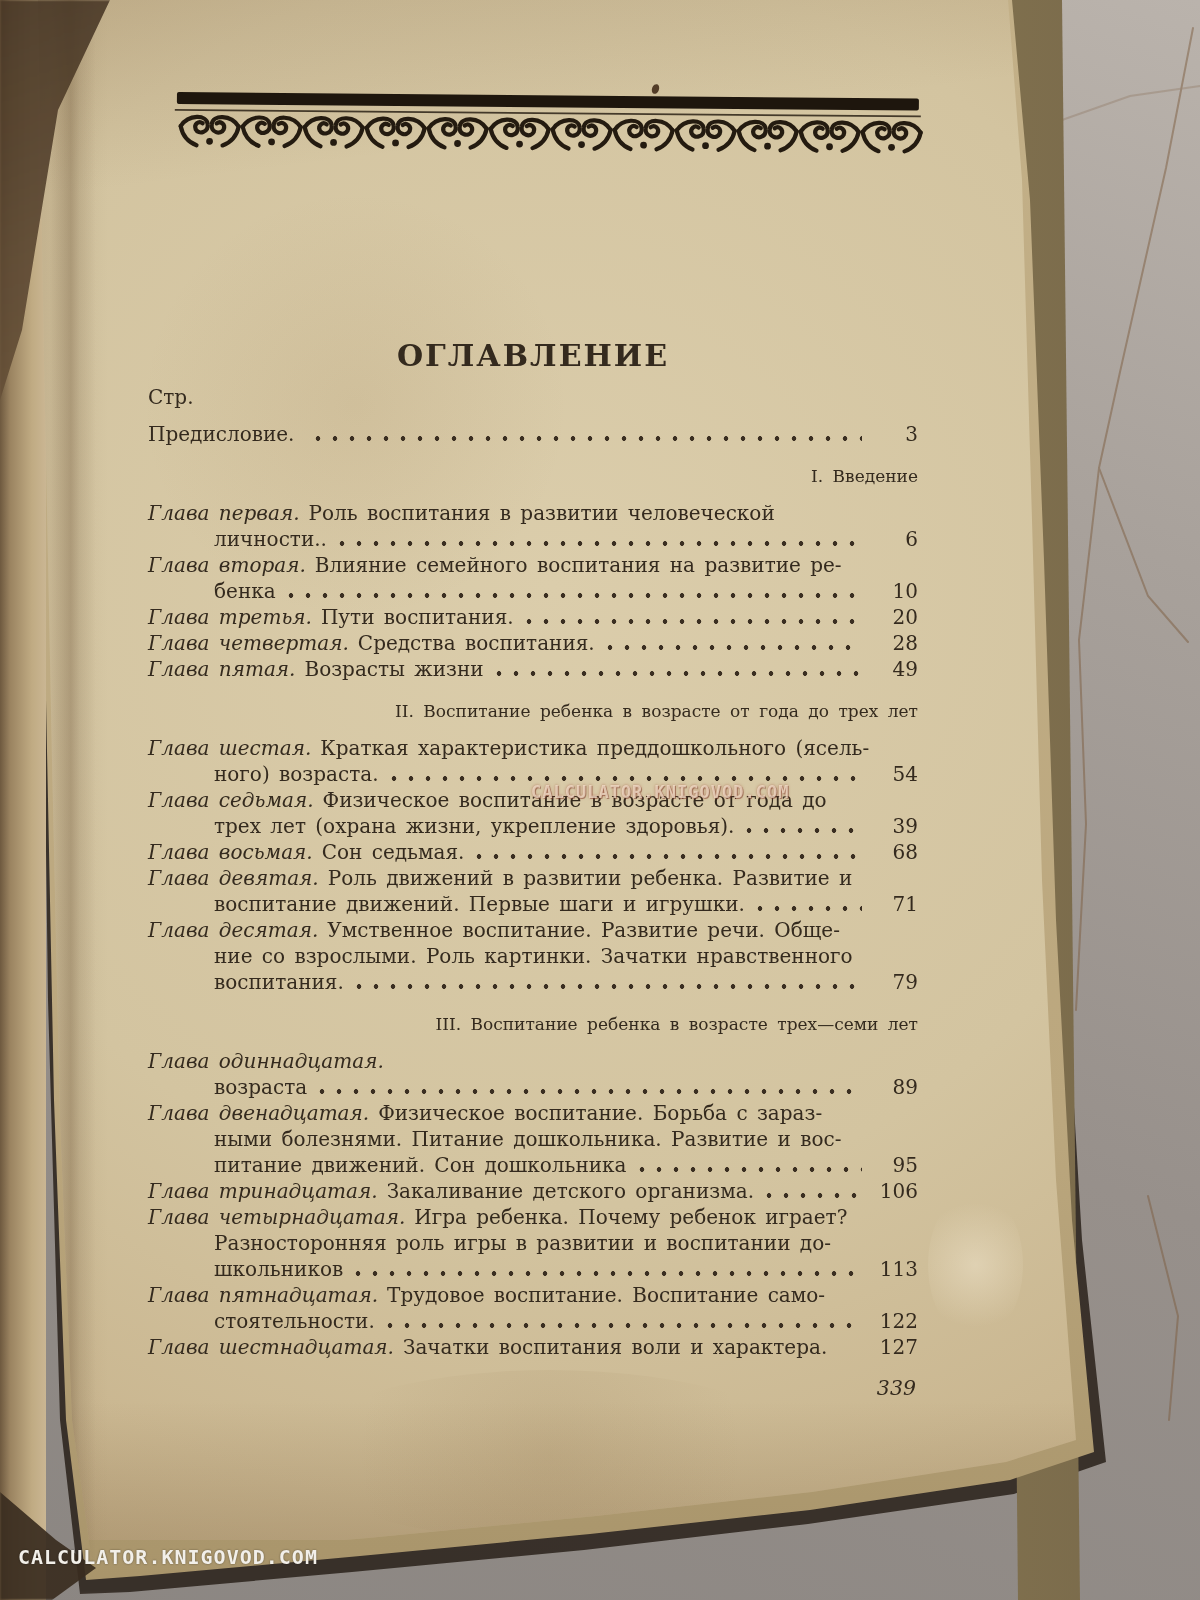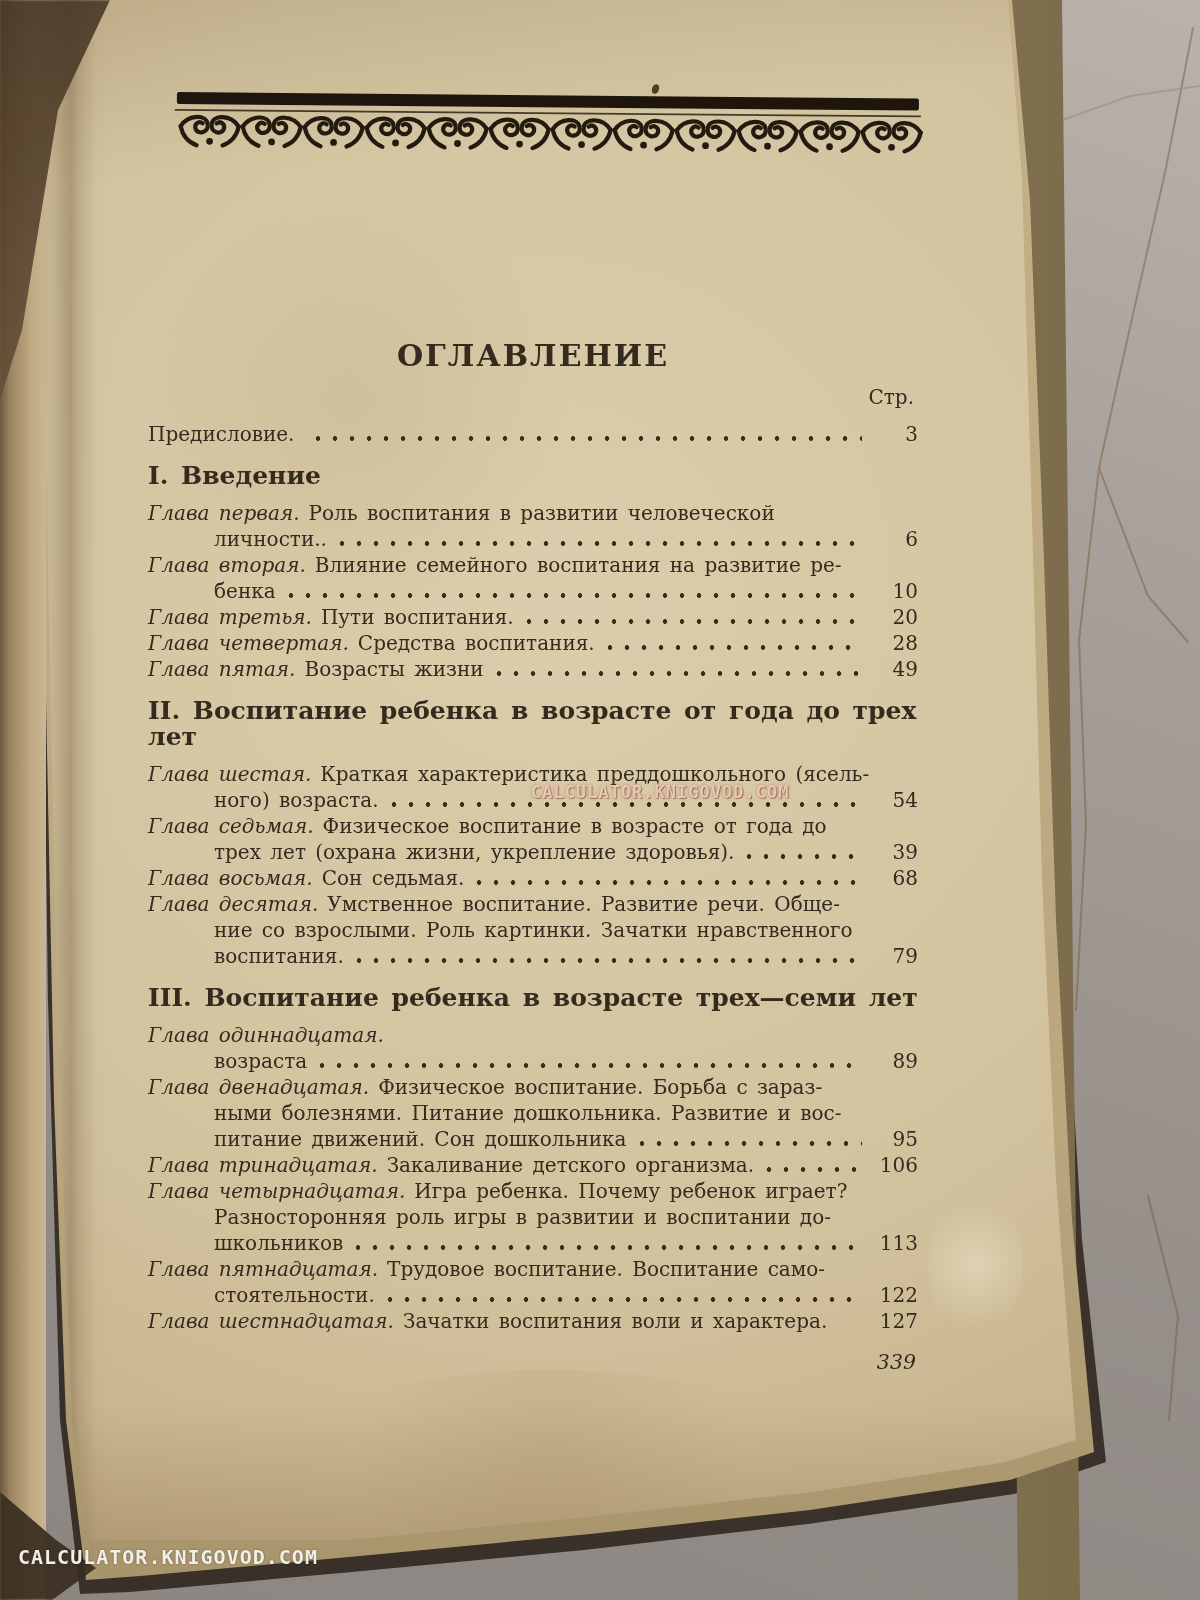--- a/index.html
+++ b/index.html
@@ -58,23 +58,23 @@
   .wedge-bl{
     left:0;top:1480px;width:120px;height:120px;z-index:6;filter:blur(1px);opacity:.92;
     background:#3a2d20;
     clip-path:polygon(0 12px,56px 60px,96px 88px,52px 120px,0 120px);
   }
   
   .ornament{left:172px;top:90px;width:762px;height:66px;z-index:7;transform:rotate(0.5deg);transform-origin:left top;}
   
   .content{left:148px;top:338px;width:770px;z-index:7;color:#342a1e;}
   .title{font-size:30px;font-weight:bold;letter-spacing:2px;text-align:center;margin:0 0 12px 0;}
-  .str-label{text-align:right;font-size:20px;padding-right:4px;margin-bottom:12px;}
+  .str-label{text-align:left;font-size:20px;padding-right:4px;margin-bottom:12px;}
   .toc{font-size:20px;line-height:26px;word-spacing:3px;}
-  .toc-heading{font-weight:bold;font-size:25px;text-align:left;margin:16px 0 11px 0;word-spacing:4px;}
+  .toc-heading{font-weight:normal;font-size:17px;text-align:right;margin:16px 0 11px 0;word-spacing:4px;}
   .toc-line{display:flex;align-items:baseline;}
   .toc-line .chap{font-style:italic;margin-right:9px;white-space:nowrap;}
   .toc-line .chap.plain{font-style:normal;text-align:right;}
   .toc-line .txt{white-space:nowrap;flex-shrink:1;overflow:hidden;}
   .toc-line.cont{padding-left:66px;}
   .dots{flex:1 1 auto;min-width:14px;align-self:flex-end;height:7px;margin:0 10px 5px 12px;
     background-image:radial-gradient(circle at 3px 3.5px,#3a2e21 2.05px,rgba(0,0,0,0) 2.6px);
     background-size:17px 7px;background-repeat:repeat-x;}
   .spacer{flex:1 1 auto;}
   .pg{flex:none;min-width:46px;text-align:right;}
@@ -226,20 +226,31 @@
           <div class="toc-entry">
             <div class="toc-line">
               <span class="chap">Глава восьмая.</span>
               <span class="txt">Сон седьмая.</span>
               <span class="dots"></span>
               <span class="pg">68</span>
             </div>
           </div>
           <div class="toc-entry">
             <div class="toc-line">
+              <span class="chap">Глава девятая.</span>
+              <span class="txt">Роль движений в развитии ребенка. Развитие и</span>
+            </div>
+            <div class="toc-line cont">
+              <span class="txt">воспитание движений. Первые шаги и игрушки.</span>
+              <span class="dots"></span>
+              <span class="pg">71</span>
+            </div>
+          </div>
+          <div class="toc-entry">
+            <div class="toc-line">
               <span class="chap">Глава десятая.</span>
               <span class="txt">Умственное воспитание. Развитие речи. Обще-</span>
             </div>
             <div class="toc-line cont">
               <span class="txt">ние со взрослыми. Роль картинки. Зачатки нравственного</span>
             </div>
             <div class="toc-line cont">
               <span class="txt">воспитания.</span>
               <span class="dots"></span>
               <span class="pg">79</span>

